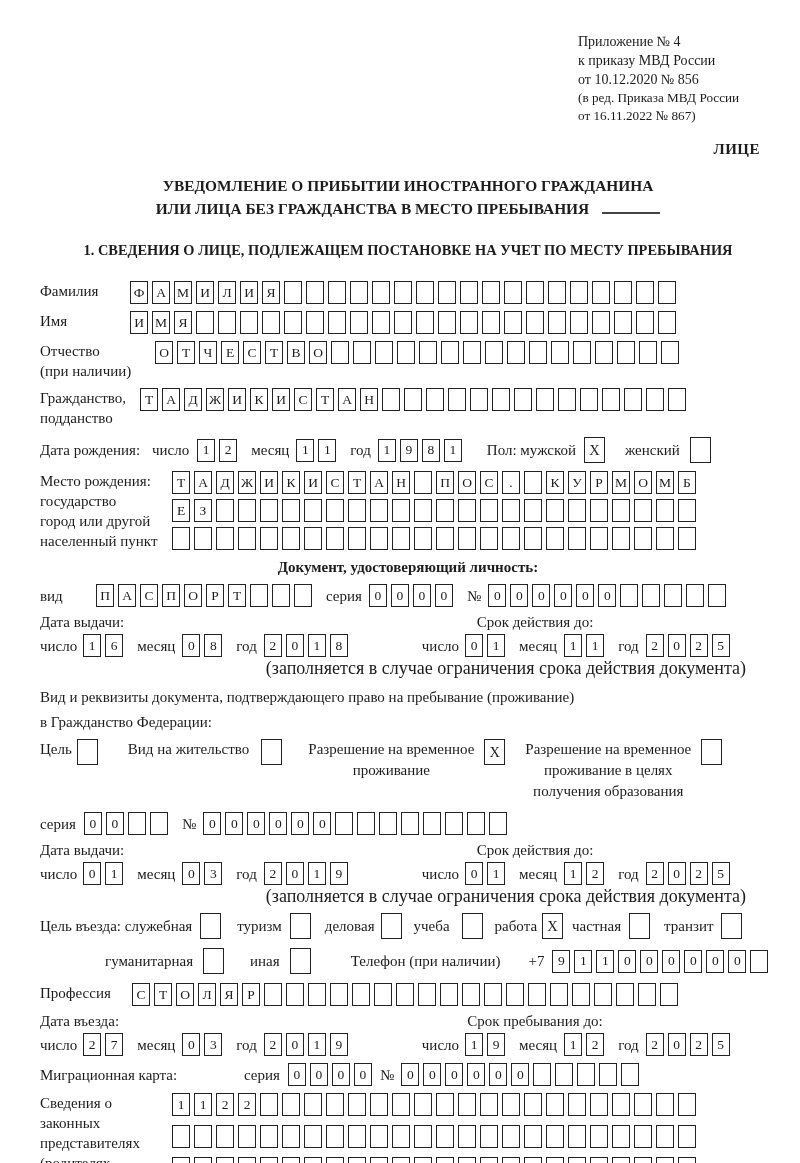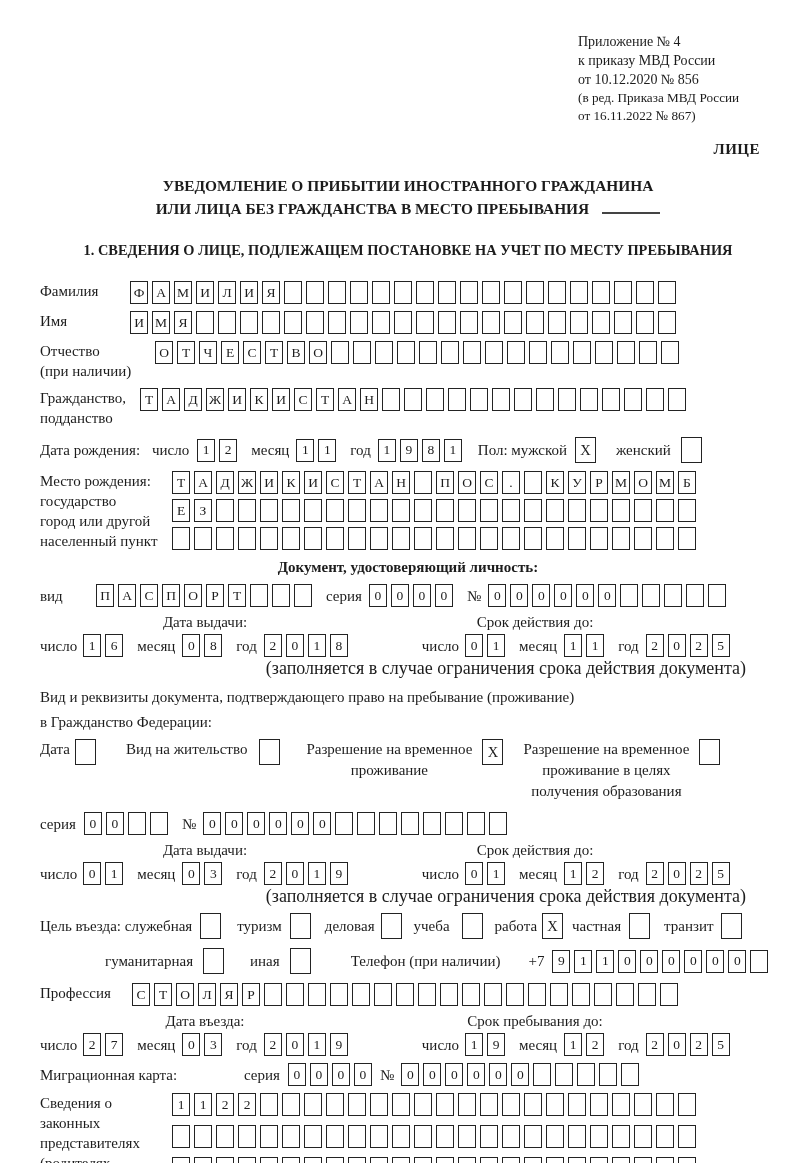--- a/index.html
+++ b/index.html
@@ -24,21 +24,21 @@
   .cells { display:inline-flex; flex:0 0 auto; }
   .cell { flex:0 0 auto; width:18px; height:23px; border:1.5px solid #232323;
           display:inline-flex; align-items:center; justify-content:center;
           font-size:13.5px; margin-right:4px; }
   .boxes .cell { width:21px; height:26px; font-size:14.5px; }
   .dg-lab { margin:0 7px 0 10px; }
   .w90 { width:90px; } .w100 { width:100px; } .w115 { width:115px; } .w132 { width:132px; }
   .stack3 > .cells { margin-bottom:5px; }
   .dochead { text-align:center; font-weight:bold; margin:4px 0 8px 0; }
   .dtitles { display:flex; margin-top:2px; }
-  .dt1 { display:inline-block; width:330px; text-align:center; }
+  .dt1 { display:inline-block; width:330px; }
   .dt2 { display:inline-block; width:330px; text-align:center; }
   .note { text-align:right; padding-right:30px; font-size:18px; margin:1px 0 6px 0; }
   .intro { line-height:25px; }
   .permits { margin-top:4px; margin-bottom:10px; }
   .pitem { display:flex; align-items:flex-start; }
   .plbl { text-align:center; line-height:21px; }
   .g2 { margin-left:70px; }
 </style>
 </head>
 <body>
@@ -203,21 +203,21 @@
         <span class="cell">1</span>
         <span class="cell">1</span>
       </span>
     <span class="lbl dg-lab">год</span>
     <span class="cells">
         <span class="cell">1</span>
         <span class="cell">9</span>
         <span class="cell">8</span>
         <span class="cell">1</span>
       </span>
-    <span class="lbl" style="margin-left:12px;margin-right:8px">Пол: мужской</span>
+    <span class="lbl" style="margin-left:21px;margin-right:8px">Пол: мужской</span>
     <span class="cells boxes">
         <span class="cell">X</span>
       </span>
     <span class="lbl" style="margin-left:16px;margin-right:10px">женский</span>
     <span class="cells boxes">
         <span class="cell"></span>
       </span>
   </div>
 
   <div class="frow" style="margin-top:8px;margin-bottom:2px">
@@ -392,21 +392,21 @@
         </span>
     </span>
   </div>
   <div class="note">(заполняется в случае ограничения срока действия документа)</div>
 
   <div class="intro">Вид и реквизиты документа, подтверждающего право на пребывание (проживание)</div>
   <div class="intro">в Гражданство Федерации:</div>
 
   <div class="frow permits">
     <span class="pitem">
-      <span class="lbl" style="margin-right:5px">Дата</span>
+      <span class="lbl" style="margin-right:5px">Цель</span>
       <span class="cells boxes">
           <span class="cell"></span>
         </span>
     </span>
     <span class="pitem" style="margin-left:26px">
       <span class="lbl" style="margin-right:12px">Вид на жительство</span>
       <span class="cells boxes">
           <span class="cell"></span>
         </span>
     </span>

